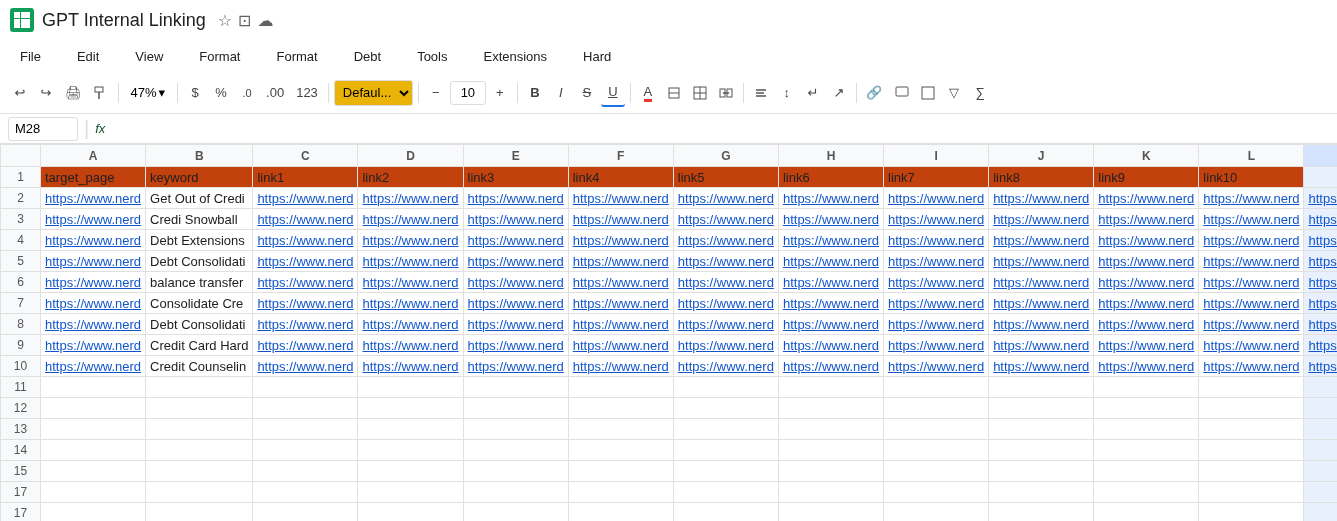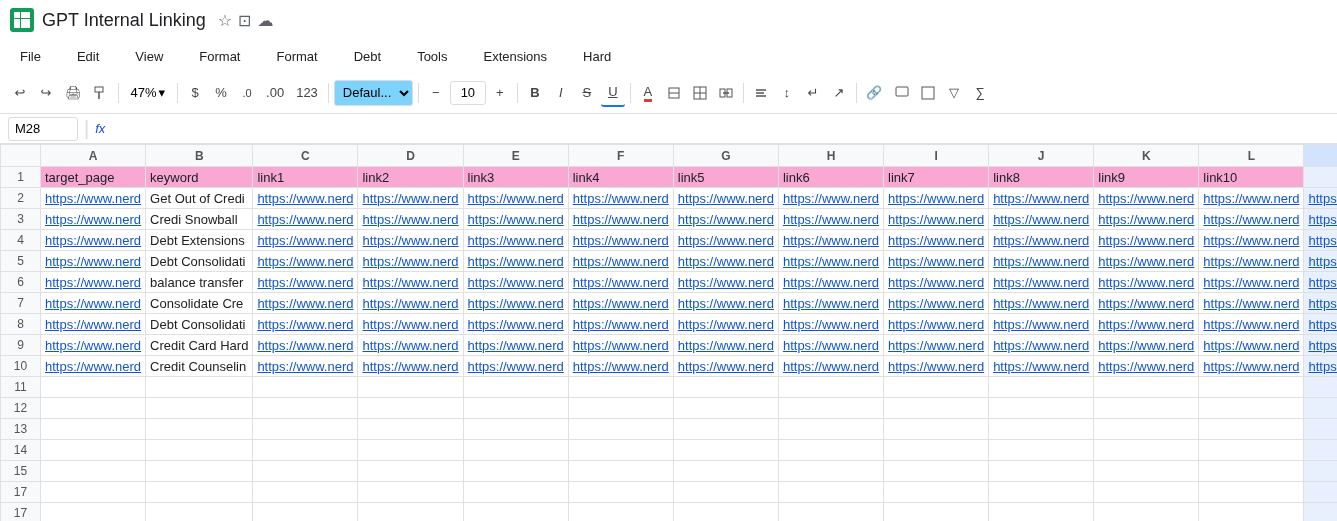--- a/index.html
+++ b/index.html
@@ -75,41 +75,41 @@
       width: 36px; height: 24px;
       border: 1px solid #dadce0; border-radius: 3px;
       text-align: center; font-size: 13px;
     }
     .tb-font-select {
       height: 26px;
       border: 1px solid #dadce0;
       border-radius: 3px;
       font-size: 13px;
       padding: 0 4px;
-      background: #7dd3fc;
+      background: #eab308;
       cursor: pointer;
     }
 
     
     #formula-bar {
       display: flex;
       align-items: center;
       height: 30px;
       border-bottom: 1px solid #e0e0e0;
       padding: 0 8px;
       gap: 6px;
     }
     #cell-ref {
       width: 70px; height: 24px;
       border: 1px solid #dadce0;
       border-radius: 3px;
       padding: 0 6px;
       font-size: 13px;
     }
-    #fx-icon { color: #1d4ed8; font-size: 13px; font-style: italic; }
+    #fx-icon { color: #14532d; font-size: 13px; font-style: italic; }
     #formula-input {
       flex: 1; height: 22px;
       border: none; outline: none;
       font-size: 13px;
     }
 
     
     #spreadsheet {
       display: flex;
       flex-direction: column;
@@ -160,21 +160,21 @@
       border: 1px solid #e0e0e0;
       padding: 2px 4px;
       height: 21px;
       overflow: hidden;
       white-space: nowrap;
       color: #202124;
       cursor: cell;
     }
     td.cell.header-cell {
       color: #202124;
-      background: #f9a8d4;
+      background: #c2410c;
       font-weight: normal;
     }
     td.cell.link-cell {
       color: #1155cc;
       text-decoration: underline;
     }
     .row-number-corner {
       background: #f8f9fa;
       border: 1px solid #e0e0e0;
       width: 40px;

